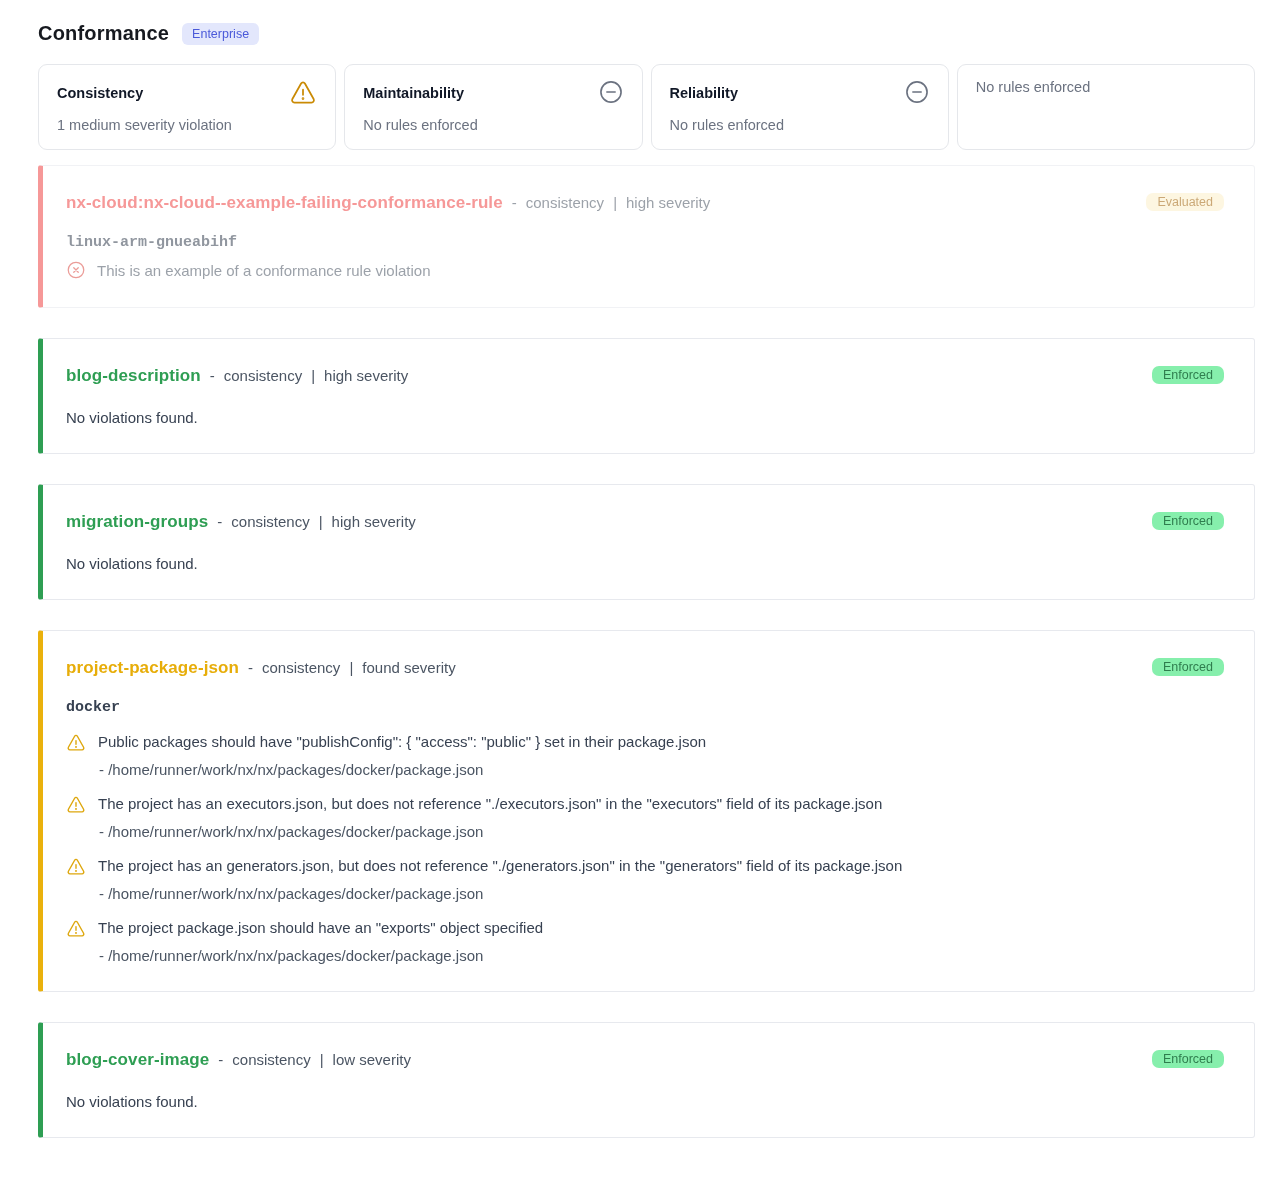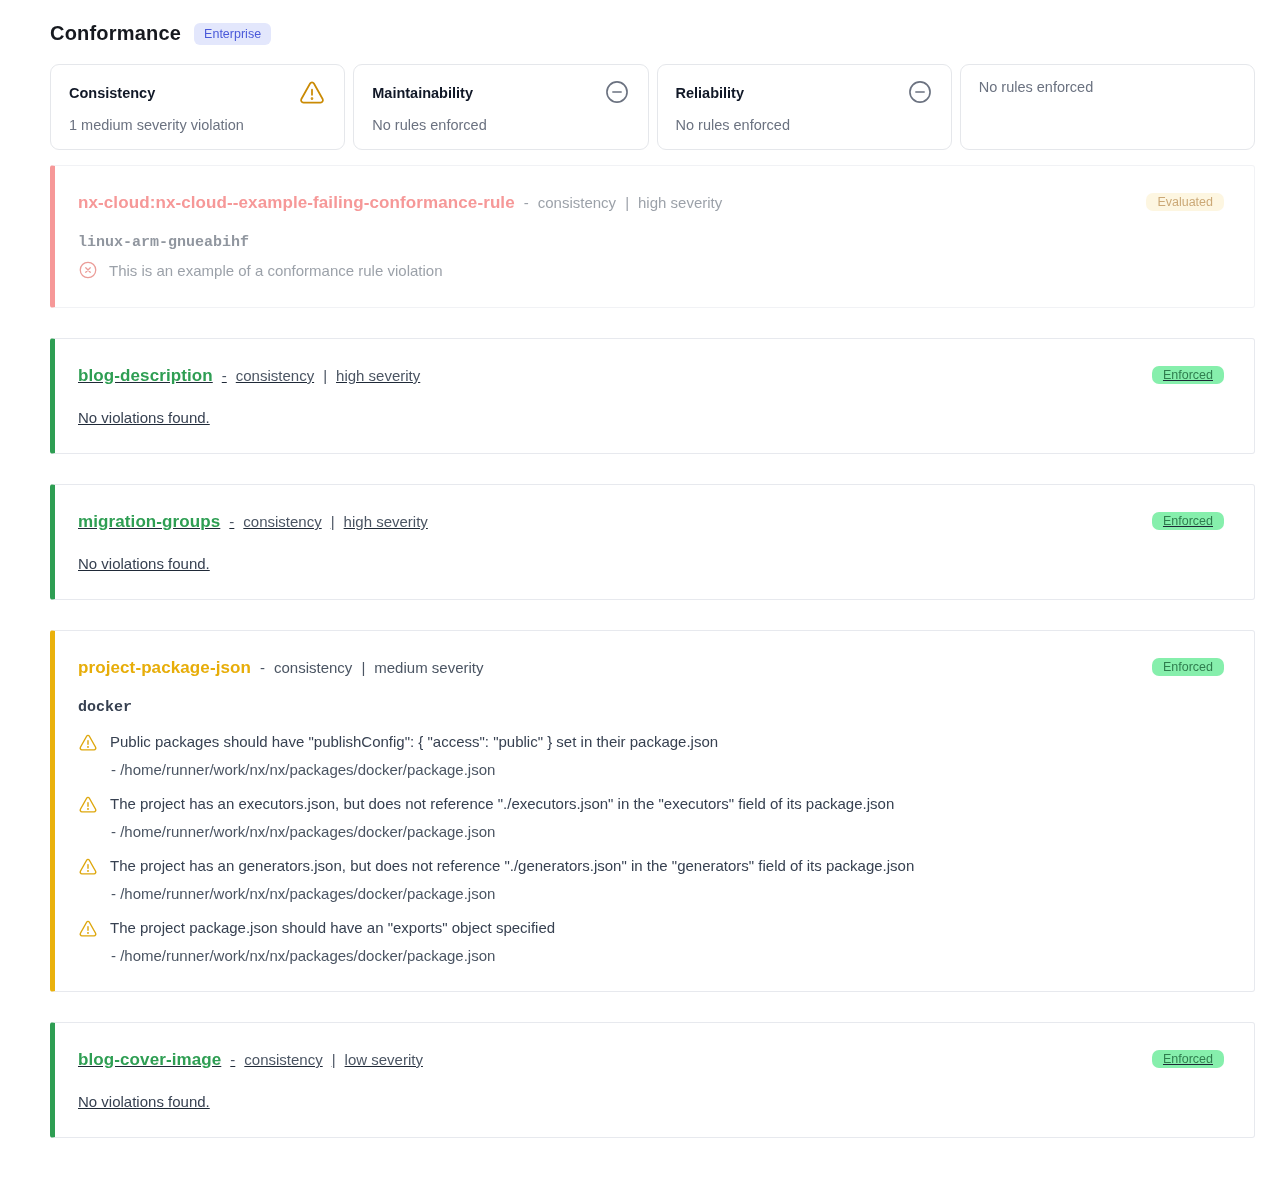--- a/index.html
+++ b/index.html
@@ -2,21 +2,21 @@
 <html><head>
 <meta charset="utf-8">
 <style>
   * { box-sizing: border-box; margin: 0; padding: 0; }
   html, body { background: #ffffff; }
   body {
     width: 1287px; min-height: 1193px;
     font-family: "Liberation Sans", "DejaVu Sans", sans-serif;
     color: #1f2937;
   }
-  .page { padding: 22px 32px 40px 38px; margin-left: 12px; }
+  .page { padding: 22px 32px 40px 38px; }
 
   
   .page-header { display: flex; align-items: center; gap: 13px; }
   .page-title { font-size: 20px; font-weight: 700; color: #16191f; letter-spacing: .2px; }
   .plan-badge {
     background: #e3e7fc; color: #4a59d9;
     font-size: 12.5px; font-weight: 500;
     padding: 4px 10px; border-radius: 6px;
   }
 
@@ -33,21 +33,21 @@
   .icon-28 { width: 28px; height: 28px; flex: 0 0 auto; }
   .icon-26 { width: 26px; height: 26px; flex: 0 0 auto; }
   .icon-20 { width: 20px; height: 20px; flex: 0 0 auto; }
 
   
   .rule-card {
     border: 1px solid #e7e9ee; border-left: 5px solid #9ca3af; border-radius: 3px;
     background: #fff; margin-top: 30px; padding: 27px 30px 27px 23px;
   }
   .rule-card.first { margin-top: 15px; }
-  .rule-card.green { border-left-color: #2e9e53; text-decoration: underline; }
+  .rule-card.green { border-left-color: #2e9e53; }
   .rule-card.amber { border-left-color: #eab10c; }
   .rule-card.red   { border-left-color: #ef4444; }
   .rule-card.dimmed { opacity: .55; }
 
   .rule-header { display: flex; justify-content: space-between; align-items: flex-start; }
   .rule-title-line { display: flex; align-items: baseline; gap: 9px; flex-wrap: wrap; }
   .rule-name { font-size: 17px; font-weight: 700; letter-spacing: .1px; }
   .rule-name.green { color: #2e9e53; }
   .rule-name.amber { color: #e7ad09; }
   .rule-name.red   { color: #ef4444; }
@@ -183,21 +183,21 @@
     <div class="rule-body">No violations found.</div>
   </section>
 
   <section class="rule-card amber">
     <div class="rule-header">
       <div class="rule-title-line">
         <span class="rule-name amber">project-package-json</span>
         <span class="rule-meta">-</span>
         <span class="rule-meta">consistency</span>
         <span class="rule-meta">|</span>
-        <span class="rule-meta">medium severity</span>
+        <span class="rule-meta">found severity</span>
       </div>
       <span class="badge enforced">Enforced</span>
     </div>
     <div class="project-name">docker</div>
 
     <div class="violations">
 
       <div class="violation-item">
         <div class="violation-msg">
           <span class="icon-20">

